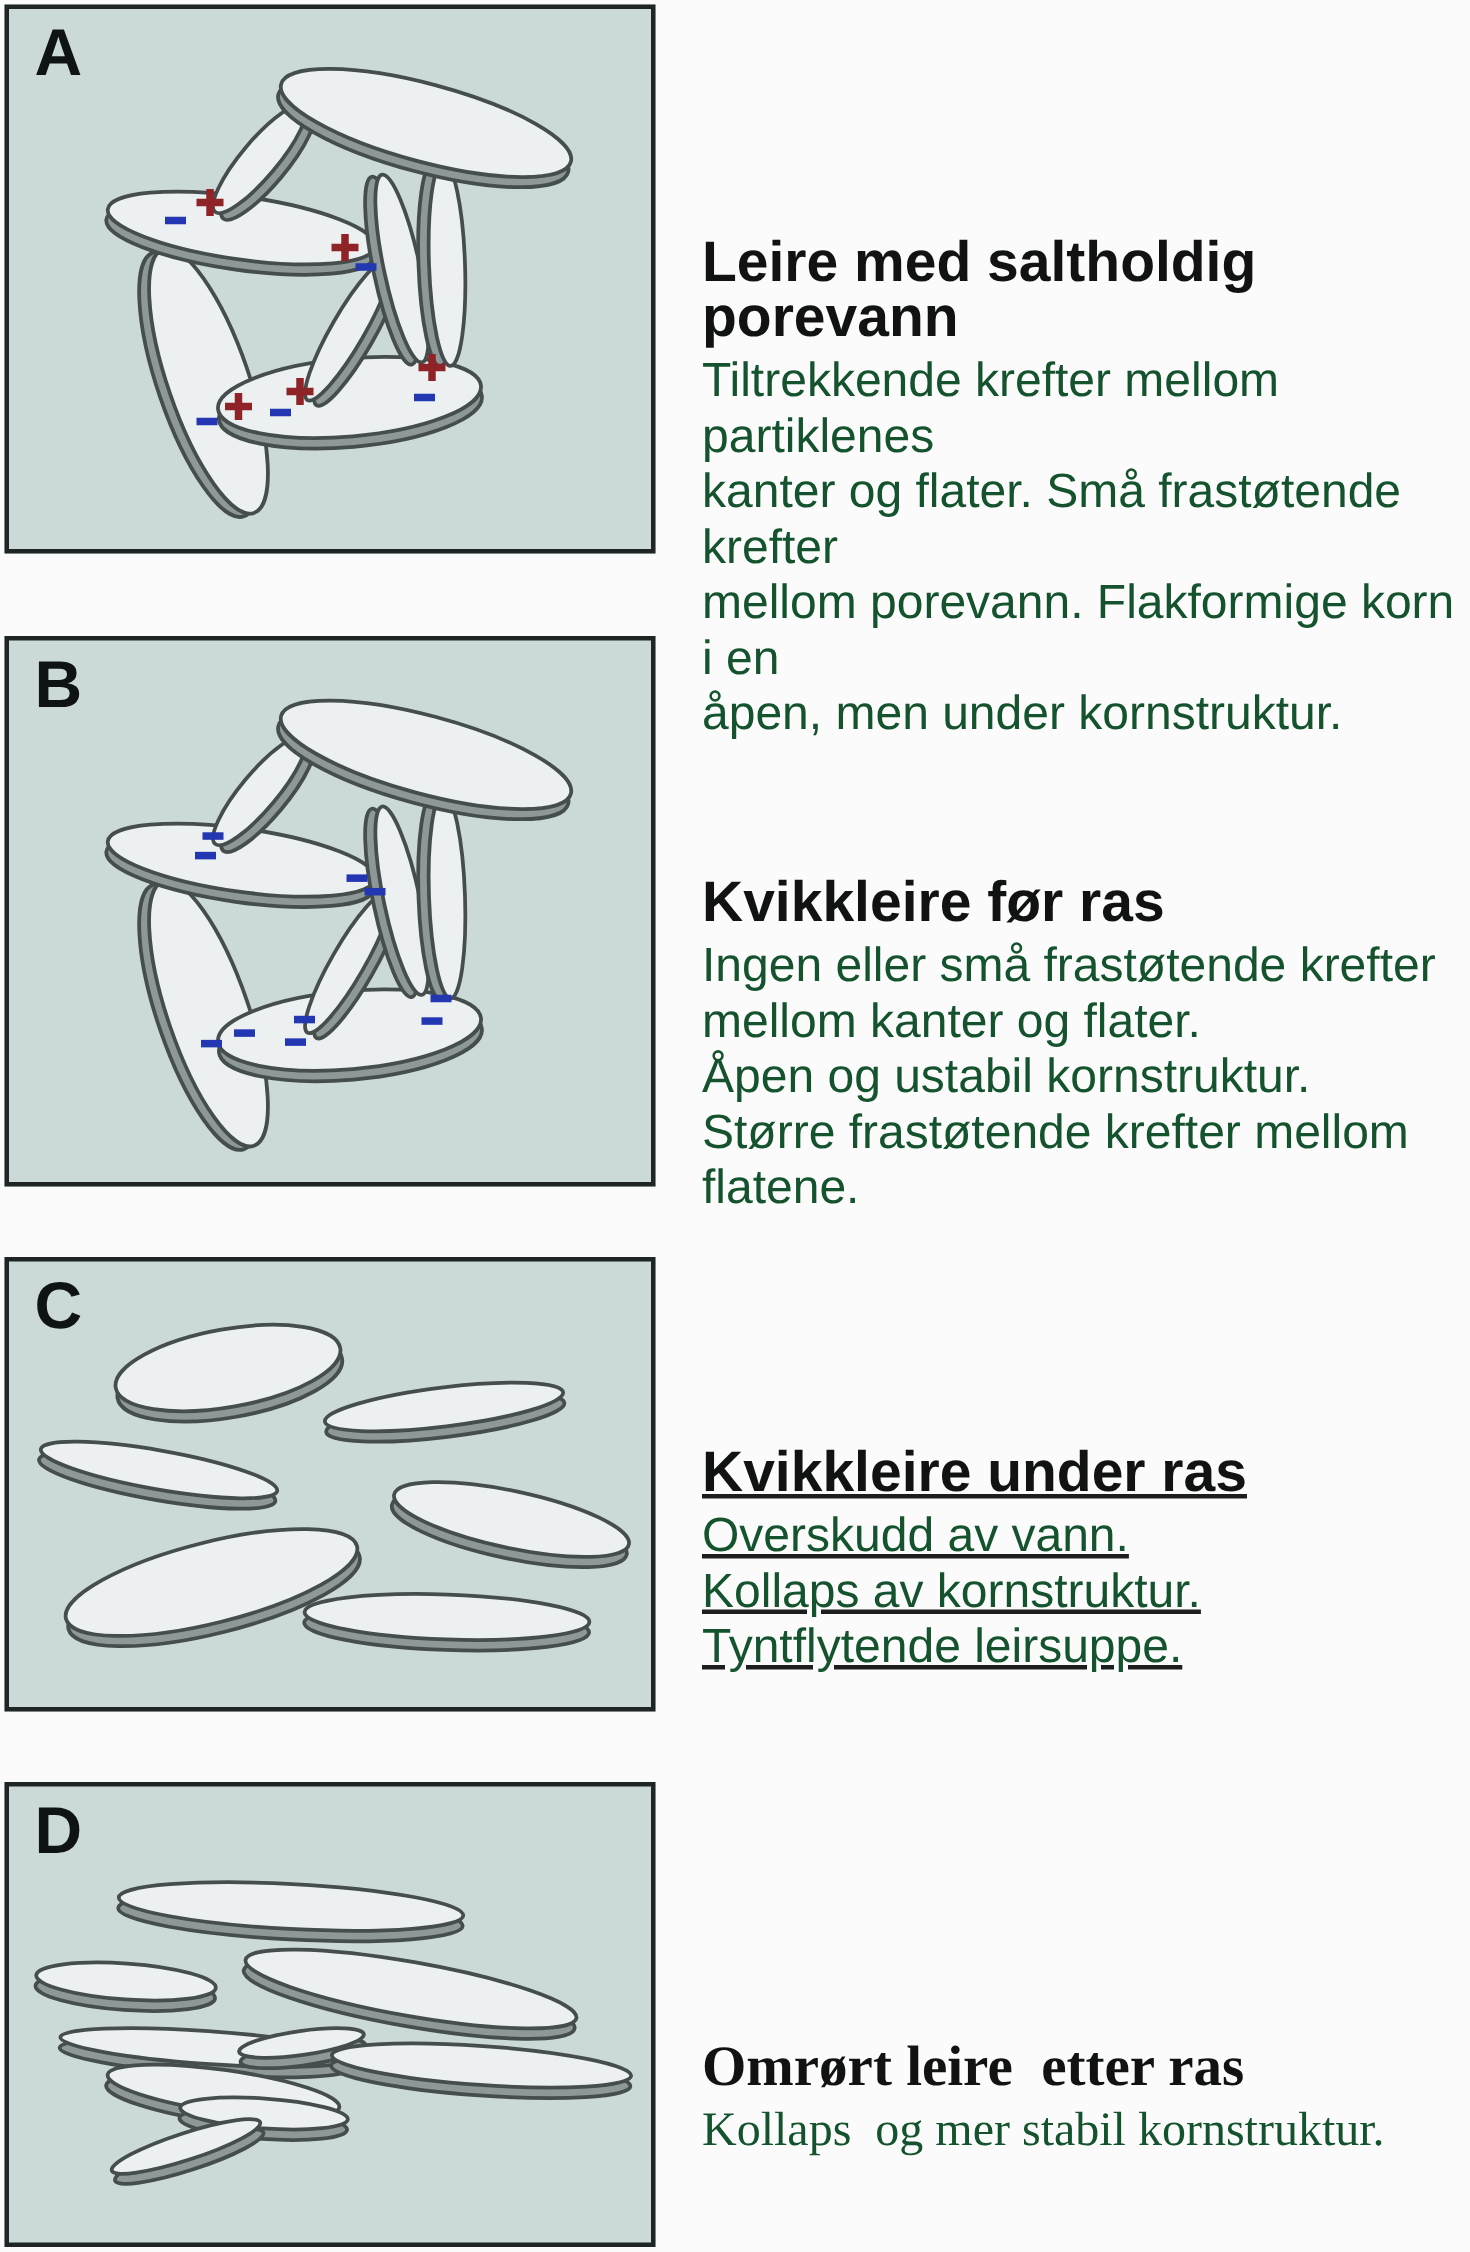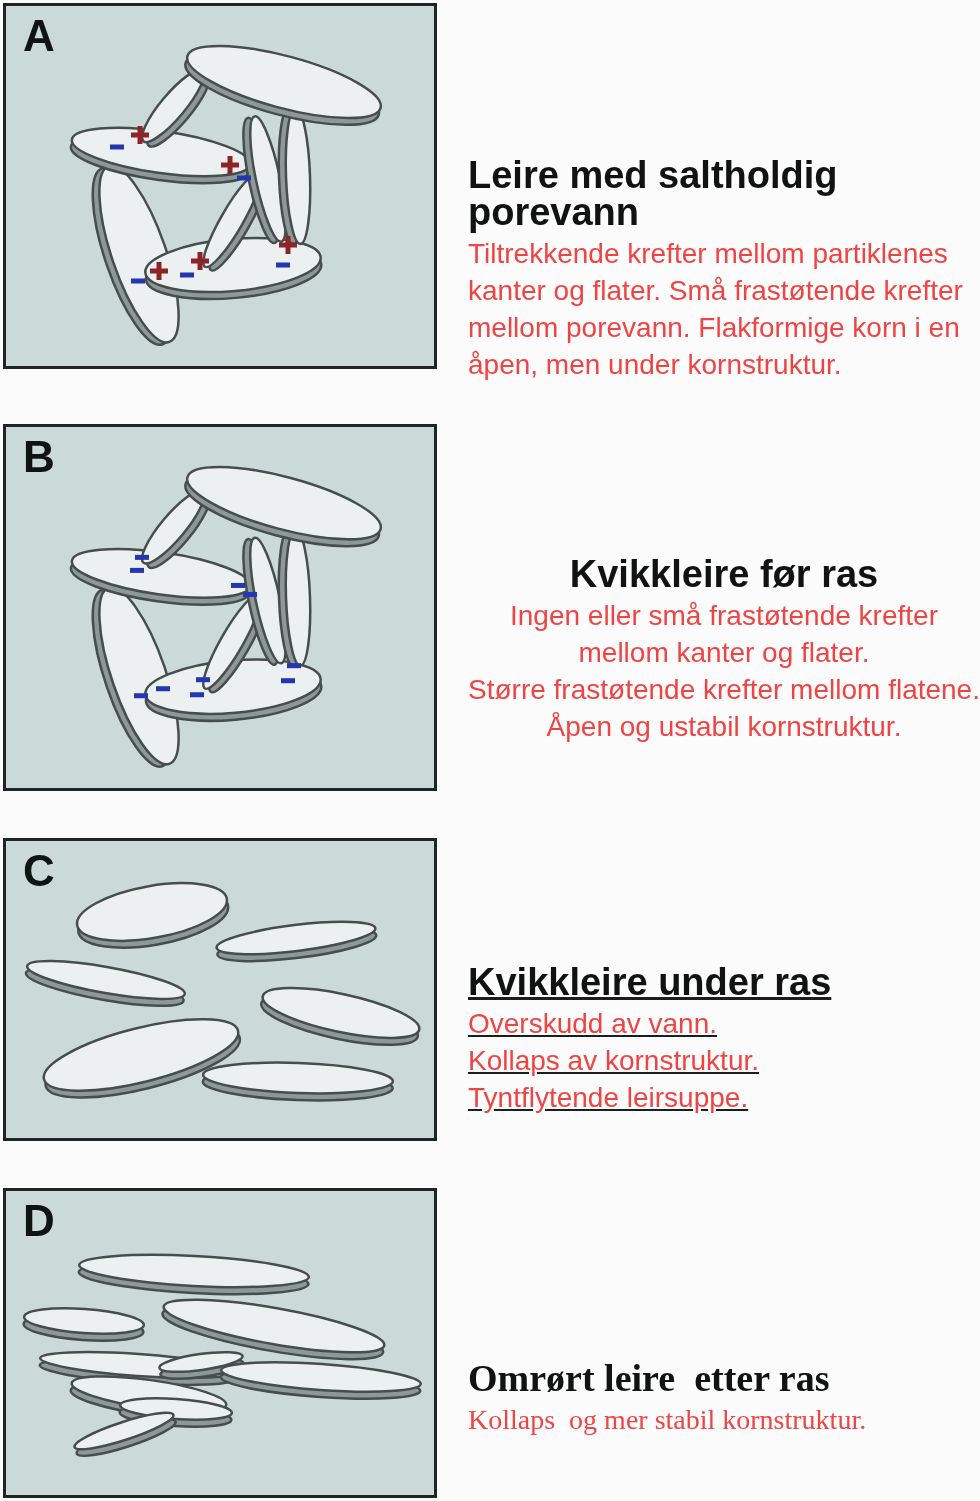--- a/index.html
+++ b/index.html
@@ -34,35 +34,35 @@
   #panelB{left:3px;top:424px;width:434px;height:367px;}
   #panelC{left:3px;top:838px;width:434px;height:303px;}
   #panelD{left:3px;top:1188px;width:434px;height:310px;}
   .text-block{
     position:absolute;
     left:468px;
     width:512px;
     color:#1c1e1e;
   }
   #textA{top:157px;}
-  #textB{top:556px;text-align:center;}
+  #textB{top:584px;}
   #textC{top:964px;text-decoration:underline;}
   #textD{top:1360px;font-family:Liberation Serif, serif;}
   .heading{
     font-size:38px;
     font-weight:bold;
     color:#111313;
     line-height:37px;
     margin:0 0 4px 0;
     white-space:pre-wrap;
   }
   .body-line{
-    font-size:28px;
+    font-size:32px;
     line-height:37px;
-    color:#ef4444;
+    color:#14532d;
     white-space:pre-wrap;
   }
 </style>
 </head>
 <body>
 
 <div class="page">
 
   <div class="panel" id="panelA">
     <svg viewBox="0 0 428 360" preserveAspectRatio="none">
@@ -163,22 +163,22 @@
         <rect x="184" y="264.5" width="14" height="5" fill="#2337b2"></rect>
         <rect x="150" y="258.5" width="14" height="5" fill="#2337b2"></rect>
         <rect x="128" y="265.5" width="14" height="5" fill="#2337b2"></rect>
       </svg>
     <div class="panel-label">B</div>
   </div>
   <div class="text-block" id="textB">
     <div class="heading">Kvikkleire før ras</div>
     <div class="body-line">Ingen eller små frastøtende krefter</div>
     <div class="body-line">mellom kanter og flater.</div>
+    <div class="body-line">Åpen og ustabil kornstruktur.</div>
     <div class="body-line">Større frastøtende krefter mellom flatene.</div>
-    <div class="body-line">Åpen og ustabil kornstruktur.</div>
   </div>
 
   <div class="panel" id="panelC">
     <svg viewBox="0 0 428 297" preserveAspectRatio="none">
         <g transform="rotate(-10 146 71)">
           <ellipse cx="146" cy="78" rx="76" ry="26" fill="#8e9898" stroke="#454d4d" stroke-width="2.5"></ellipse>
           <ellipse cx="146" cy="71" rx="76" ry="26" fill="#edf0f0" stroke="#454d4d" stroke-width="2.5"></ellipse>
         </g>
         <g transform="rotate(-7 290 97)">
           <ellipse cx="290" cy="104" rx="80" ry="13" fill="#8e9898" stroke="#454d4d" stroke-width="2.5"></ellipse>

